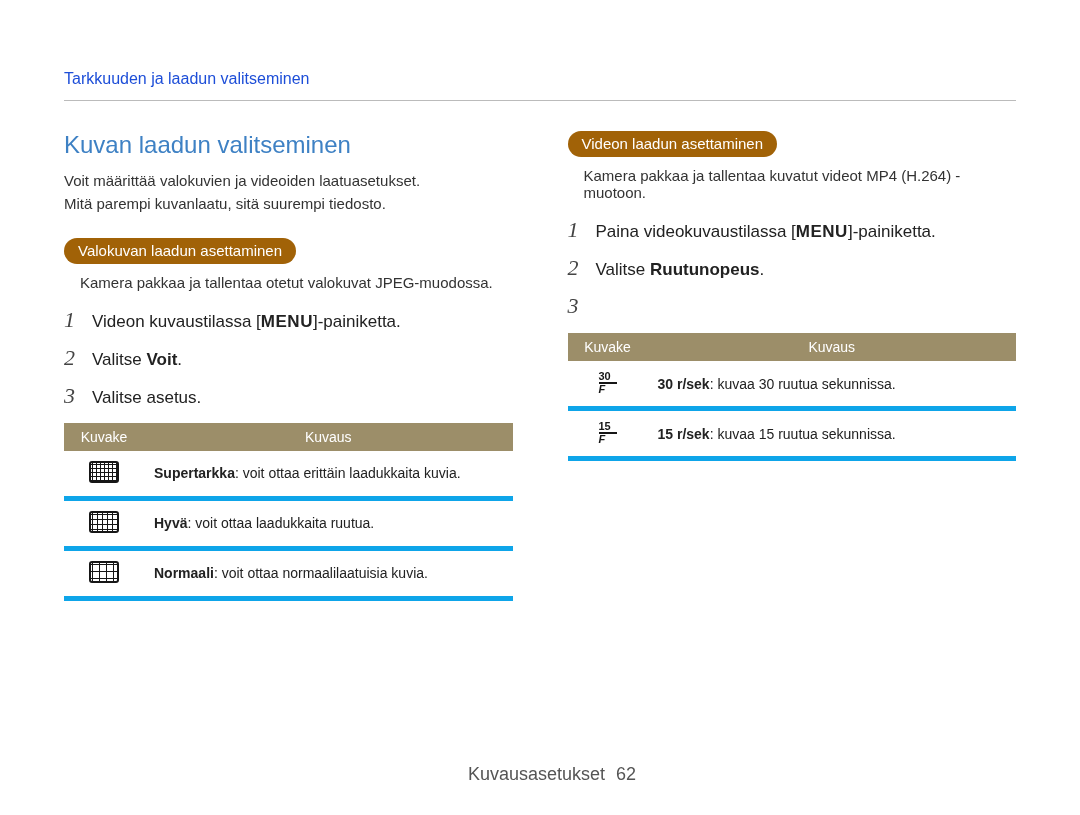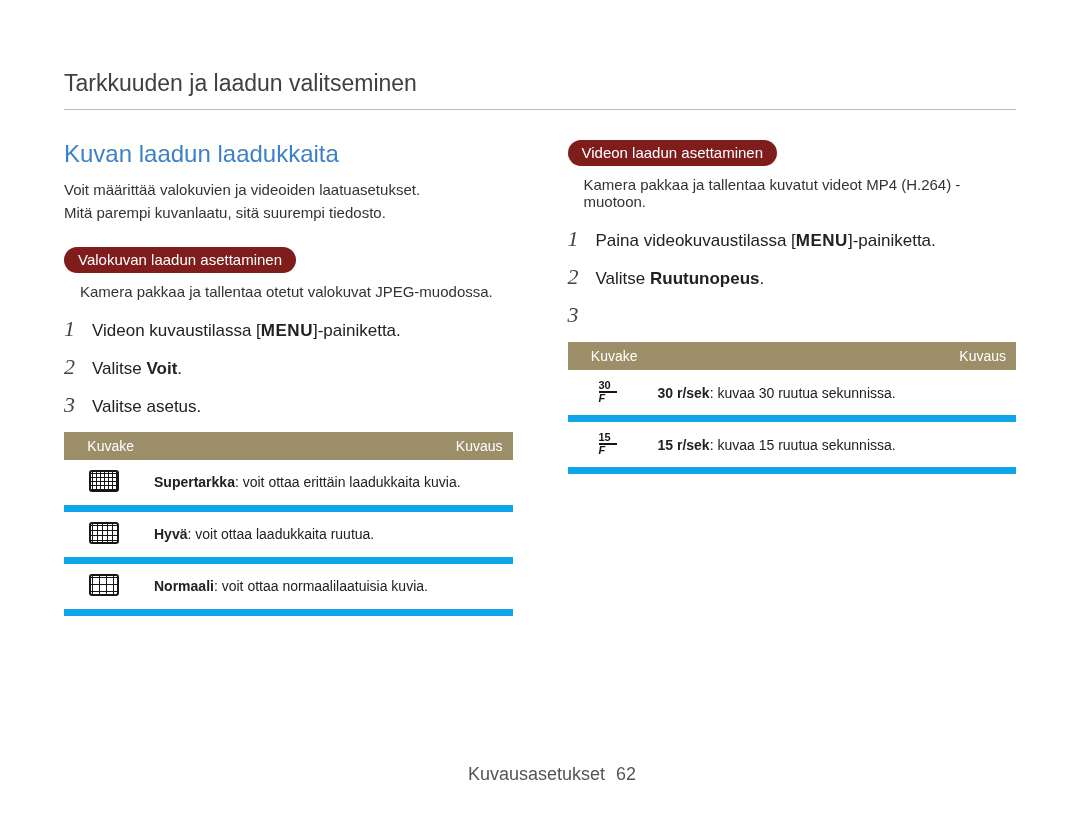--- a/index.html
+++ b/index.html
@@ -13,23 +13,23 @@
     font-size: 15px;
   }
   .page {
     position: relative;
     width: 1080px;
     height: 815px;
     box-sizing: border-box;
     padding: 70px 64px 40px 64px;
   }
   .breadcrumb {
-    font-size: 23px;
+    font-size: 16px;
     font-weight: 300;
-    color: #404040;
+    color: #1d4ed8;
     border-bottom: 1px solid #bbb;
     padding-bottom: 12px;
     margin-bottom: 30px;
     width: 100%;
   }
   .columns {
     display: flex;
     gap: 55px;
   }
   .col {
@@ -43,21 +43,21 @@
     margin-bottom: 12px;
   }
   .intro p {
     margin: 0 0 3px 0;
     line-height: 1.35;
     font-size: 15px;
     color: #333;
   }
   .pill {
     display: inline-block;
-    background: #7f1d1d;
+    background: #a16207;
     color: #fff;
     border-radius: 13px;
     padding: 4px 14px 5px 14px;
     font-size: 15px;
     margin: 20px 0 10px 0;
     font-weight: 500;
   }
   .body-text {
     font-size: 15px;
     color: #333;
@@ -90,30 +90,30 @@
     letter-spacing: 0.5px;
   }
   table.opts {
     border-collapse: collapse;
     width: 100%;
     margin-top: 6px;
   }
   table.opts th {
     background: #9c8e69;
     color: #fff;
-    text-align: right;
+    text-align: center;
     font-weight: 500;
     font-size: 14px;
     padding: 6px 10px;
   }
   table.opts th:first-child {
     width: 60px;
   }
   table.opts td {
-    border-bottom: 7px solid #0ea5e9;
+    border-bottom: 5px solid #0ea5e9;
     padding: 10px 10px;
     font-size: 14px;
     vertical-align: middle;
   }
   table.opts td.iconcell {
     text-align: center;
     width: 60px;
   }
   .sq-icon {
     display: inline-block;
@@ -154,21 +154,21 @@
 <body>
 
 <div class="page">
 
   <div class="breadcrumb">Tarkkuuden ja laadun valitseminen</div>
 
   <div class="columns">
 
     <div class="col">
 
-      <div class="heading">Kuvan laadun laadukkaita</div>
+      <div class="heading">Kuvan laadun valitseminen</div>
 
       <div class="intro">
         <p>Voit määrittää valokuvien ja videoiden laatuasetukset.</p>
         <p>Mitä parempi kuvanlaatu, sitä suurempi tiedosto.</p>
       </div>
 
       <div class="pill">Valokuvan laadun asettaminen</div>
 
       <p class="body-text">Kamera pakkaa ja tallentaa otetut valokuvat JPEG-muodossa.</p>
 

